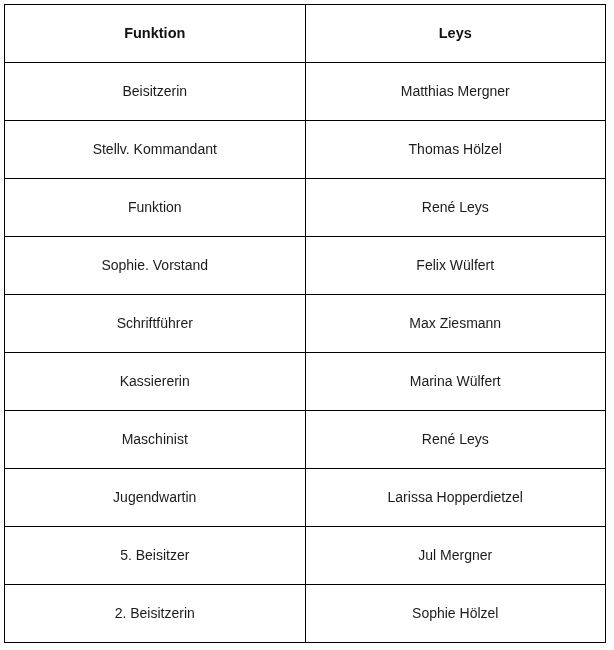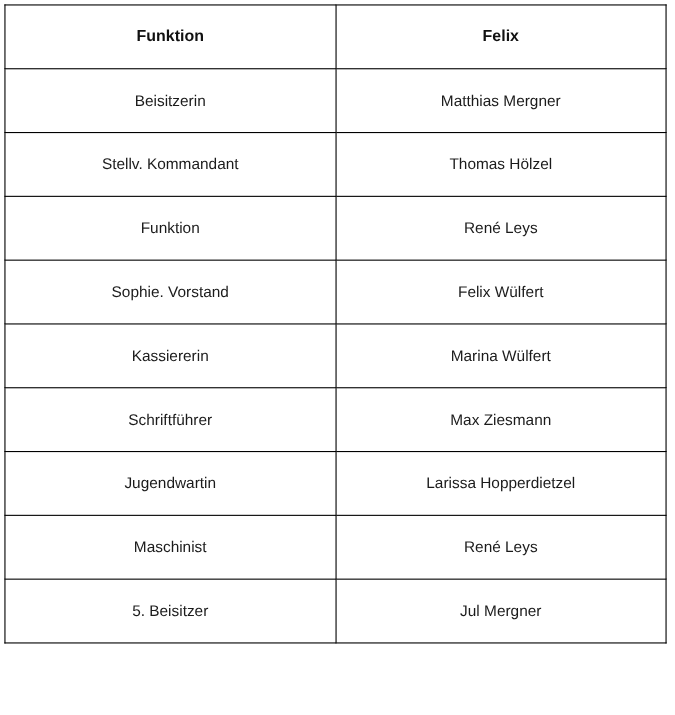--- a/index.html
+++ b/index.html
@@ -50,55 +50,59 @@
 
 <div class="page">
   <table class="roster">
     <colgroup>
       <col class="col-funktion">
       <col class="col-name">
     </colgroup>
     <thead>
       <tr>
         <th>Funktion</th>
-        <th>Felix</th>
+        <th>Leys</th>
       </tr>
     </thead>
     <tbody id="table-body">
         <tr>
           <td>Beisitzerin</td>
           <td>Matthias Mergner</td>
         </tr>
         <tr>
           <td>Stellv. Kommandant</td>
           <td>Thomas Hölzel</td>
         </tr>
         <tr>
           <td>Funktion</td>
           <td>René Leys</td>
         </tr>
         <tr>
           <td>Sophie. Vorstand</td>
           <td>Felix Wülfert</td>
         </tr>
         <tr>
+          <td>Schriftführer</td>
+          <td>Max Ziesmann</td>
+        </tr>
+        <tr>
           <td>Kassiererin</td>
           <td>Marina Wülfert</td>
         </tr>
         <tr>
-          <td>Schriftführer</td>
-          <td>Max Ziesmann</td>
+          <td>Maschinist</td>
+          <td>René Leys</td>
         </tr>
         <tr>
           <td>Jugendwartin</td>
           <td>Larissa Hopperdietzel</td>
         </tr>
         <tr>
-          <td>Maschinist</td>
-          <td>René Leys</td>
+          <td>5. Beisitzer</td>
+          <td>Jul Mergner</td>
         </tr>
         <tr>
-          <td>5. Beisitzer</td>
-          <td>Jul Mergner</td>
+          <td>2. Beisitzerin</td>
+          <td>Sophie Hölzel</td>
         </tr>
       </tbody>
   </table>
 </div>
 
 </body></html>

